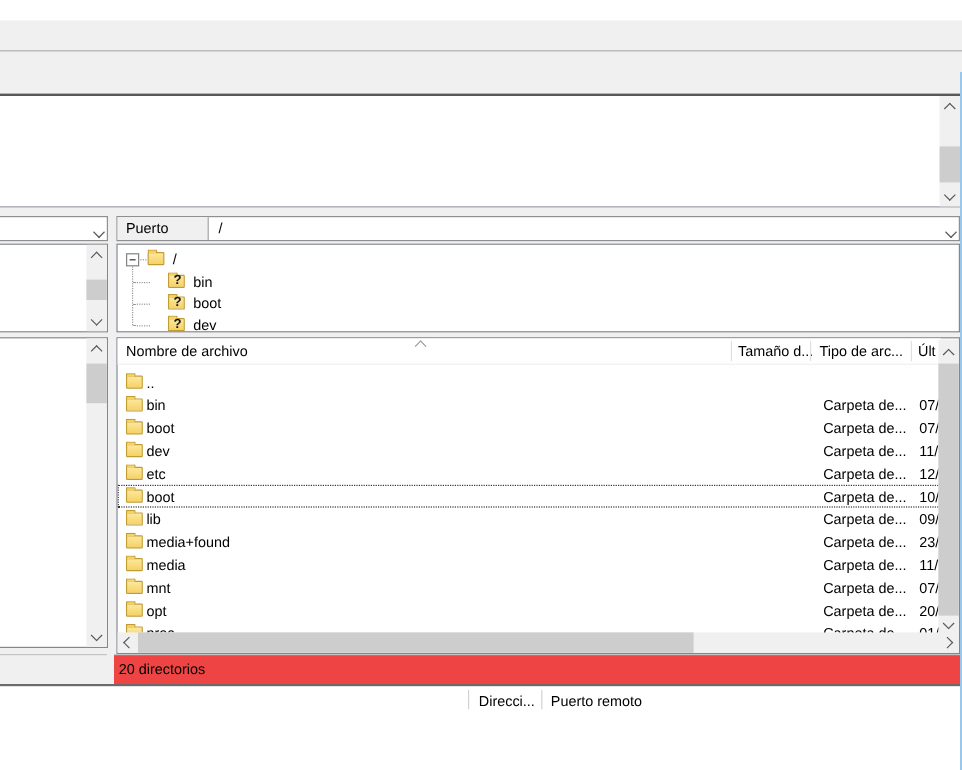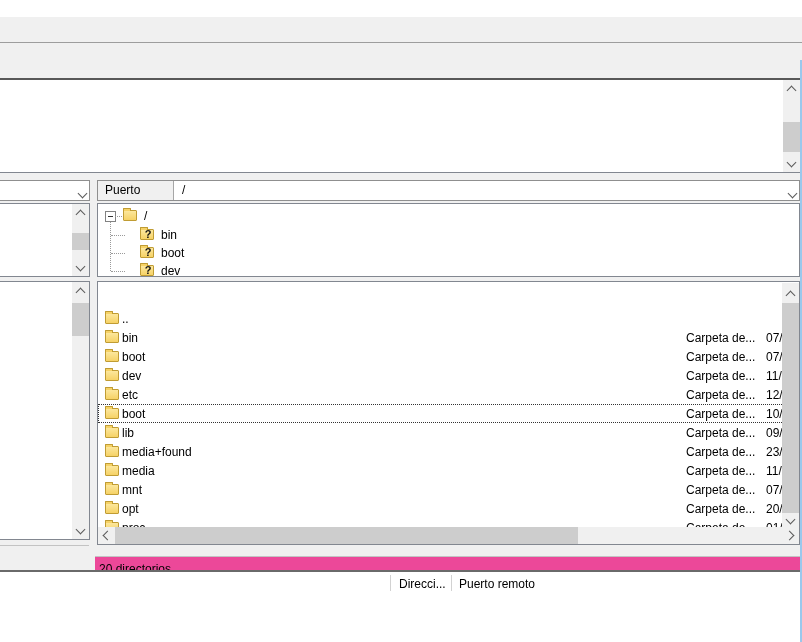--- a/index.html
+++ b/index.html
@@ -61,21 +61,21 @@
   .lrow{position:relative;width:686px;height:19px;}
   .lrow .ficon{left:7px;top:4px;}
   .lrow .cell{position:absolute;top:3px;white-space:nowrap;}
   .lrow .cname{left:24px;}
   .lrow .ctype{left:588px;}
   .lrow .cdate{left:668px;}
   .lrow.focused{outline:1px dotted #333;outline-offset:-1px;}
 
   
   #status-strip-left{position:absolute;left:0;top:545px;width:89px;height:25px;background:#f0f0f0;border-top:1px solid #c3c3c3;box-sizing:border-box;}
-  #status-strip-right{position:absolute;left:95px;top:545px;width:707px;height:25px;background:#ec4899;border-top:1px solid #c3c3c3;box-sizing:border-box;line-height:24px;margin-top:11px;}
+  #status-strip-right{position:absolute;left:95px;top:545px;width:707px;height:25px;background:#ef4444;border-top:1px solid #c3c3c3;box-sizing:border-box;line-height:24px;}
   #status-strip-right span{margin-left:4px;}
   #dark-divider-bottom{position:absolute;left:0;top:570px;width:802px;height:2px;background:#6a6a6a;}
 
   
   #queue{position:absolute;left:0;top:572px;width:800px;height:88px;background:#fff;}
   #queue .hsep{top:3px;height:16px;background:#d2d2d2;}
   #queue .hcell{top:5px;}
 
   
   #win-right-border{position:absolute;right:0;top:60px;width:2px;height:582px;background:#9ac8ec;}
@@ -173,20 +173,30 @@
           <span class="doth" style="left:13px;top:67px;width:14px;"></span>
           <span class="ficon" style="left:42px;top:61px;">
             <span class="qmark">?</span>
           </span>
           <span class="tlabel" style="left:63px;top:59px;">dev</span>
         </div>
       </div>
   </div>
 
   <div class="pane" style="left:97px;top:281px;width:703px;height:264px;">
+    <div id="remote-list-header">
+      <span class="hcell" style="left:7px;">Nombre de archivo</span>
+      <span id="sort-ind"><span class="chev up"></span></span>
+      <span class="hsep" style="left:511px;"></span>
+      <span class="hcell" style="left:517px;">Tamaño d...</span>
+      <span class="hsep" style="left:577px;"></span>
+      <span class="hcell" style="left:585px;">Tipo de arc...</span>
+      <span class="hsep" style="left:661px;"></span>
+      <span class="hcell" style="left:667px;">Últ</span>
+    </div>
 
     <div id="remote-rows">
         <div class="lrow">
           <span class="ficon"></span>
           <span class="cell cname">..</span>
           <span class="cell ctype"></span>
           <span class="cell cdate"></span>
         </div>
         <div class="lrow">
           <span class="ficon"></span>

